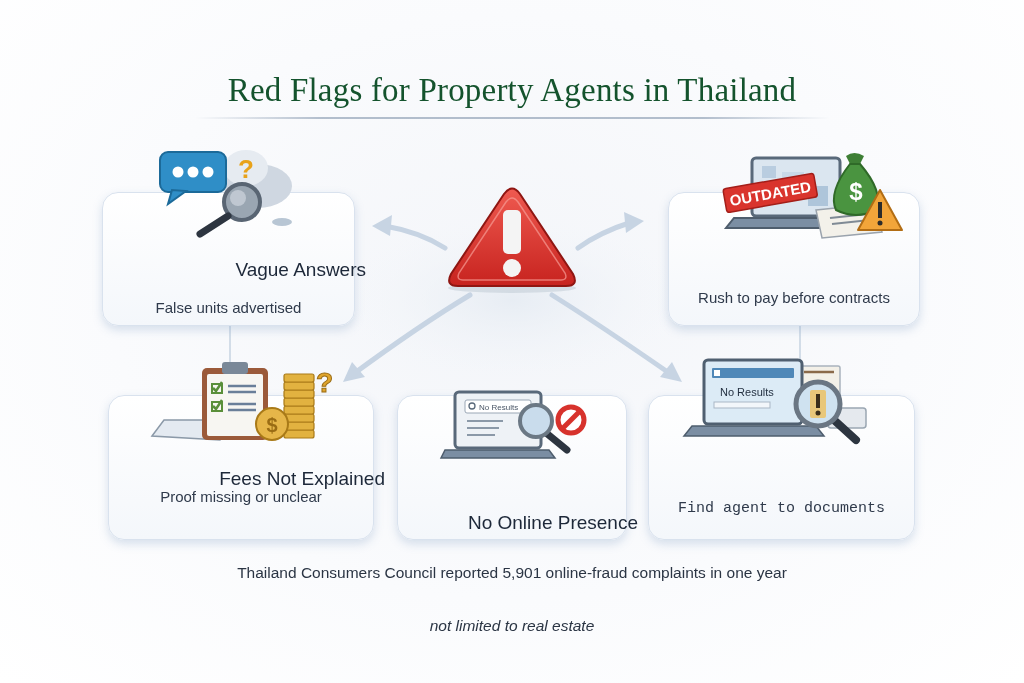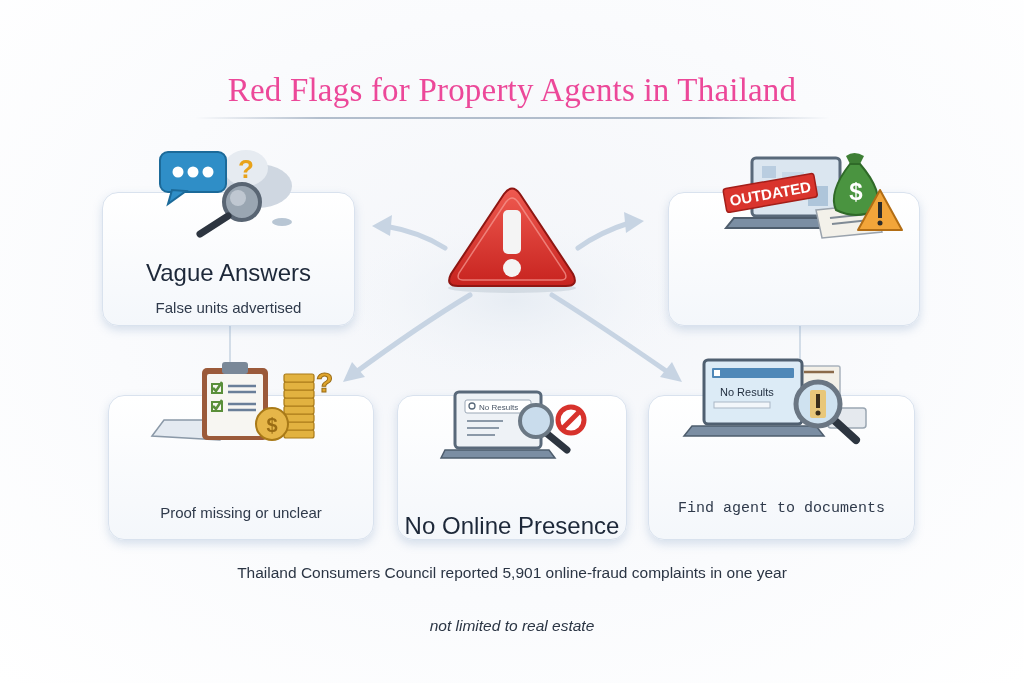--- a/index.html
+++ b/index.html
@@ -6,36 +6,36 @@
   html, body { width: 1024px; height: 683px; overflow: hidden; }
   body {
     background: radial-gradient(ellipse at 50% 45%, #f3f5f9 0%, #fafbfd 55%, #ffffff 100%);
     font-family: "Liberation Sans", "DejaVu Sans", sans-serif;
     color: #1f2b3d;
     position: relative;
   }
   .title {
     position: absolute; left: 0; top: 72px; width: 1024px; text-align: center;
     font-family: "Liberation Serif", "DejaVu Serif", serif;
-    font-size: 33px; color: #ec4899; letter-spacing: 0.2px;
+    font-size: 33px; color: #14532d; letter-spacing: 0.2px;
   }
   .title-rule {
     position: absolute; left: 195px; top: 117px; width: 635px; height: 2px;
     background: linear-gradient(90deg, rgba(120,140,165,0) 0%, rgba(120,140,165,0.55) 20%, rgba(120,140,165,0.55) 80%, rgba(120,140,165,0) 100%);
   }
   .card {
     position: absolute;
     background: linear-gradient(180deg, #ffffff 0%, #f4f7fb 100%);
     border: 1px solid #d9e2ee;
     border-radius: 16px;
     box-shadow: 0 4px 10px rgba(120,150,190,0.28), inset 0 1px 0 #ffffff;
   }
   .card .heading {
-    position: absolute; left: 0; width: 100%; text-align: center;
-    font-size: 24px; color: #1d2839;
+    position: absolute; left: 12px; width: 100%; text-align: right;
+    font-size: 19px; color: #1d2839;
   }
   .card .sub {
     position: absolute; left: 0; width: 100%; text-align: center;
     font-size: 15px; color: #2f3a4b;
   }
   .icon-wrap { position: absolute; }
   .footnote {
     position: absolute; left: 0; width: 1024px; text-align: center;
     font-size: 15.5px; color: #2b3544;
   }
@@ -102,20 +102,21 @@
     <circle cx="35" cy="26" r="5.5" fill="#fff"></circle>
     <circle cx="50" cy="26" r="5.5" fill="#fff"></circle>
     <circle cx="84" cy="56" r="18" fill="#9aa6b2" stroke="#596573" stroke-width="4"></circle>
     <circle cx="80" cy="52" r="8" fill="#c8d0d8" opacity="0.8"></circle>
     <line x1="70" y1="70" x2="42" y2="88" stroke="#2d3540" stroke-width="7" stroke-linecap="round"></line>
     <ellipse cx="124" cy="76" rx="10" ry="4" fill="#b8c6d4"></ellipse>
   </svg>
 </div>
 
 <div class="card" style="left:668px;top:192px;width:252px;height:134px;">
+  <div class="sub" style="top:96px;">Rush to pay before contracts</div>
 </div>
 <div class="icon-wrap" style="left:704px;top:152px;">
   <svg width="200" height="92" viewBox="0 0 200 92">
     <rect x="48" y="6" width="88" height="58" rx="4" fill="#dbe6f0" stroke="#59697a" stroke-width="3"></rect>
     <rect x="58" y="14" width="14" height="12" fill="#b9cde0"></rect>
     <rect x="78" y="20" width="22" height="24" fill="#c9d9e8"></rect>
     <rect x="104" y="34" width="20" height="20" fill="#aec5da"></rect>
     <path d="M30 66 L150 66 L160 76 L22 76 Z" fill="#7b8ea3" stroke="#4e5d6d" stroke-width="2"></path>
     <g transform="rotate(-10 60 40)">
       <rect x="20" y="30" width="92" height="24" rx="3" fill="#d9342d" stroke="#a31e19" stroke-width="1.5"></rect>
@@ -127,21 +128,22 @@
     <path d="M142 4 Q150 -2 160 4 L156 12 L146 12 Z" fill="#3e7f35"></path>
     <path d="M146 12 Q124 40 132 58 Q152 68 172 58 Q180 40 156 12 Z" fill="#4a9440" stroke="#2f6a28" stroke-width="2"></path>
     <text x="152" y="48" font-size="24" font-weight="bold" font-family="Liberation Sans, sans-serif" fill="#fff" text-anchor="middle">$</text>
     <path d="M176 38 L198 78 L154 78 Z" fill="#f2a53a" stroke="#b26d14" stroke-width="2" stroke-linejoin="round"></path>
     <rect x="174" y="50" width="4" height="16" fill="#2b2b2b"></rect>
     <circle cx="176" cy="71" r="2.5" fill="#2b2b2b"></circle>
   </svg>
 </div>
 
 <div class="card" style="left:108px;top:395px;width:266px;height:145px;">
-  <div class="sub" style="top:108px;">Proof missing or unclear</div>
+  <div class="heading" style="top:72px;">Fees Not Explained</div>
+  <div class="sub" style="top:92px;">Proof missing or unclear</div>
 </div>
 <div class="icon-wrap" style="left:150px;top:360px;">
   <svg width="180" height="90" viewBox="0 0 180 90">
     <path d="M2 76 L14 60 L80 60 L70 80 Z" fill="#e4eaf1" stroke="#8b99a8" stroke-width="1.5"></path>
     <rect x="52" y="8" width="66" height="72" rx="5" fill="#9b5a3a"></rect>
     <rect x="57" y="14" width="56" height="62" rx="2" fill="#f7f6f2"></rect>
     <rect x="72" y="2" width="26" height="12" rx="3" fill="#7a8898"></rect>
     <rect x="62" y="24" width="10" height="9" fill="none" stroke="#5a8f3a" stroke-width="2"></rect>
     <path d="M63 28 L66 31 L72 22" stroke="#5a8f3a" stroke-width="2.5" fill="none"></path>
     <rect x="62" y="42" width="10" height="9" fill="none" stroke="#5a8f3a" stroke-width="2"></rect>

